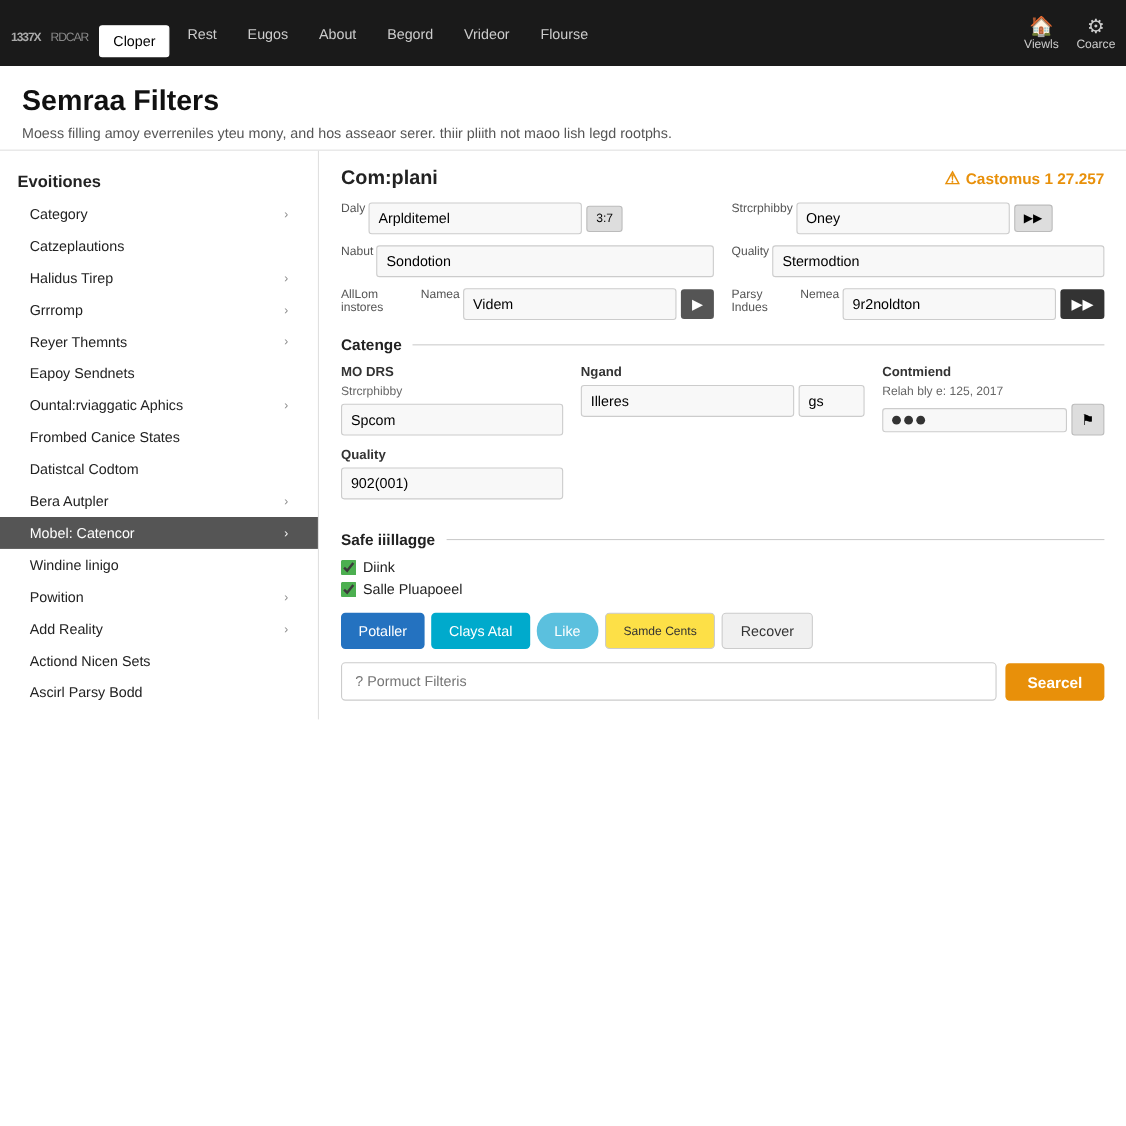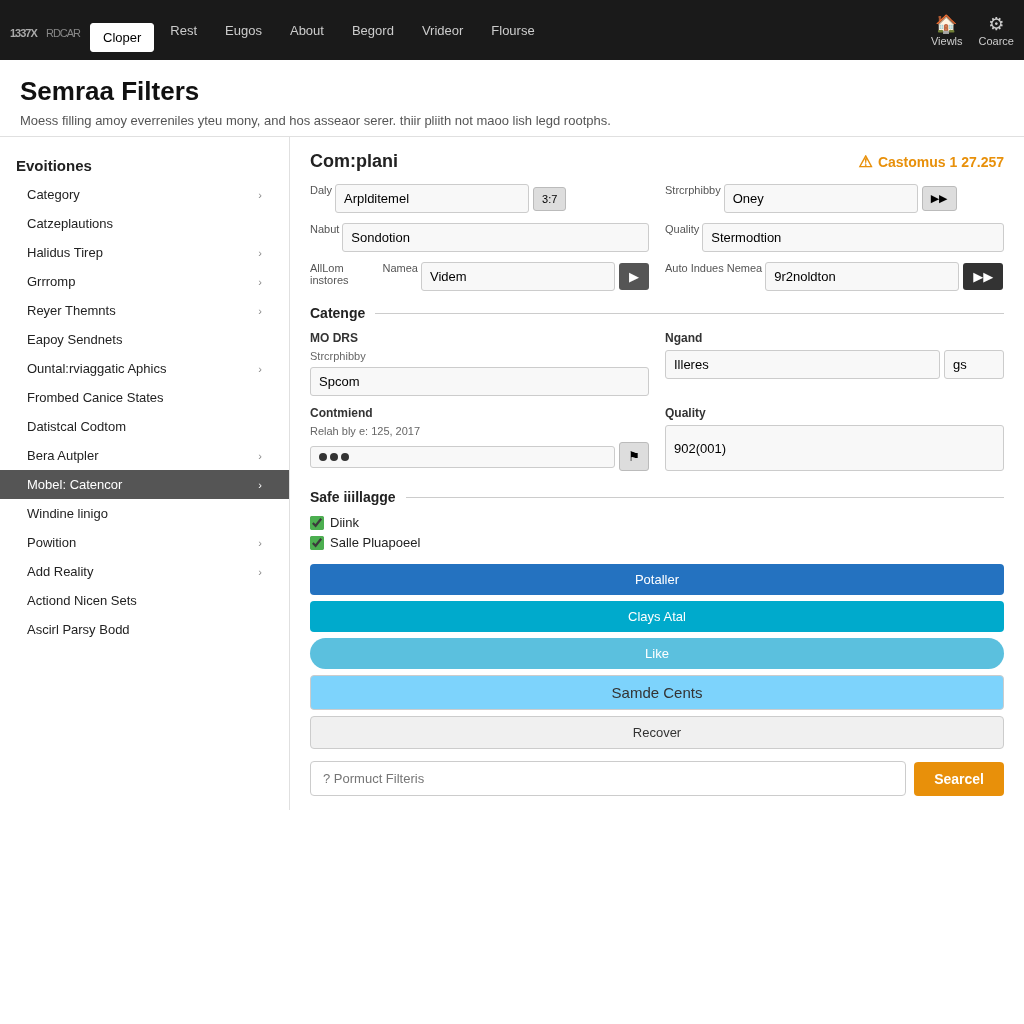--- a/index.html
+++ b/index.html
@@ -207,23 +207,23 @@
     }
     .section-divider-line {
       flex: 1;
       height: 1px;
       background: #ccc;
     }
 
     
     .catenge-grid {
       display: grid;
-      grid-template-columns: 1fr 1fr;
+      grid-template-columns: 1fr 1fr 1fr;
       gap: 10px 16px;
-      margin-bottom: 18px;
+      margin-bottom: 28px;
     }
     .catenge-group {
       display: flex;
       flex-direction: column;
       gap: 5px;
     }
     .catenge-label {
       font-size: 12px;
       color: #333;
       font-weight: bold;
@@ -282,21 +282,20 @@
     }
     .checkbox-input { width: 14px; height: 14px; accent-color: #4caf50; }
     .checkbox-label { font-size: 13px; }
 
     
     .action-buttons {
       display: flex;
       gap: 6px;
       margin-bottom: 12px;
       flex-wrap: wrap;
-      flex-direction: column;
     }
     .btn-blue {
       padding: 8px 16px;
       background: #2472c0;
       color: #fff;
       border: none;
       border-radius: 4px;
       cursor: pointer;
       font-size: 13px;
     }
@@ -313,26 +312,26 @@
       padding: 8px 16px;
       background: #5bc0de;
       color: #fff;
       border: none;
       border-radius: 16px;
       cursor: pointer;
       font-size: 13px;
     }
     .btn-gray {
       padding: 8px 16px;
-      background: #7dd3fc;
+      background: #fde047;
       color: #333;
       border: 1px solid #ccc;
       border-radius: 4px;
       cursor: pointer;
-      font-size: 15px;
+      font-size: 11px;
     }
     .btn-recover {
       padding: 8px 16px;
       background: #f0f0f0;
       color: #333;
       border: 1px solid #ccc;
       border-radius: 4px;
       cursor: pointer;
       font-size: 13px;
     }
@@ -508,21 +507,21 @@
         <div class="form-group">
           <span class="form-label">AllLom instores</span>
           <span class="form-label">Namea</span>
           <div class="form-input-row">
             <input class="form-input" value="Videm" style="">
             <button class="form-btn-play">▶</button>
           </div>
         </div>
 
         <div class="form-group">
-          <span class="form-label">Auto Indues</span>
+          <span class="form-label">Parsy Indues</span>
           <span class="form-label">Nemea</span>
           <div class="form-input-row">
             <input class="form-input" value="9r2noldton" style="">
             <button class="form-btn-play2">▶▶</button>
           </div>
         </div>
       </div>
 
       <div class="section-divider">
         <span class="section-divider-label">Catenge</span>

